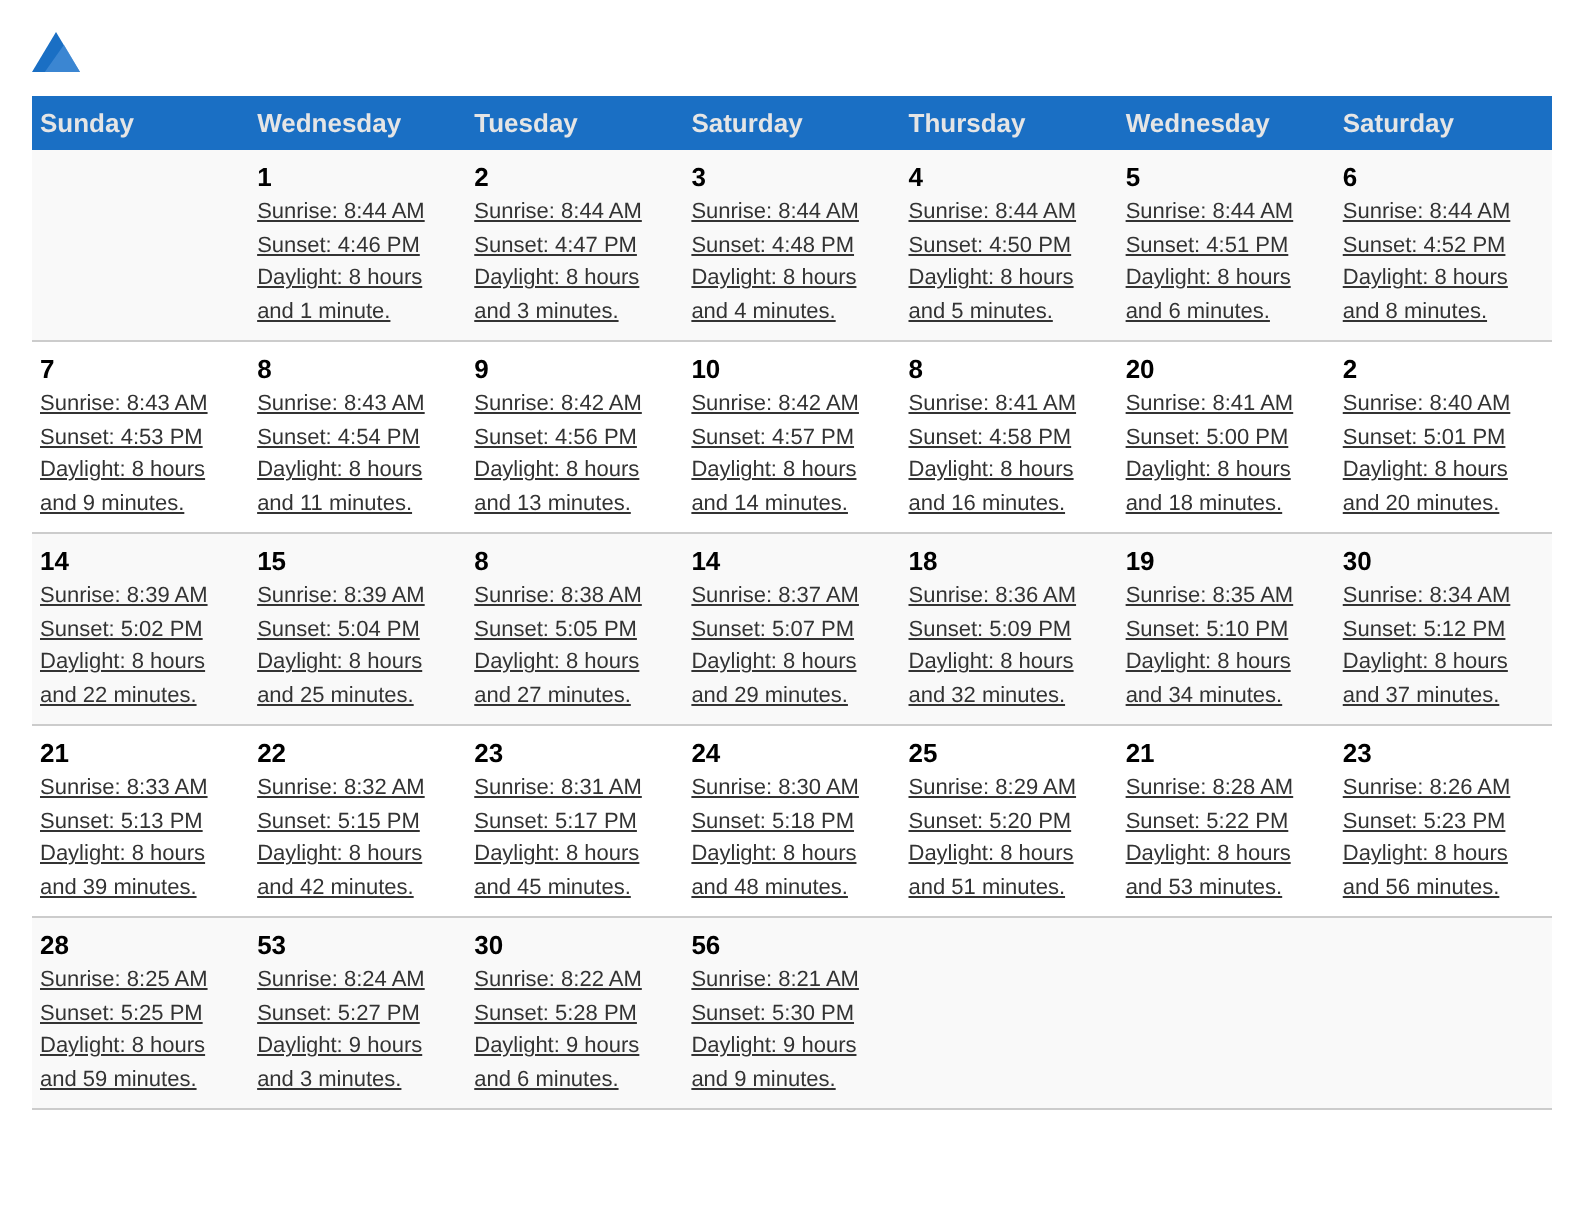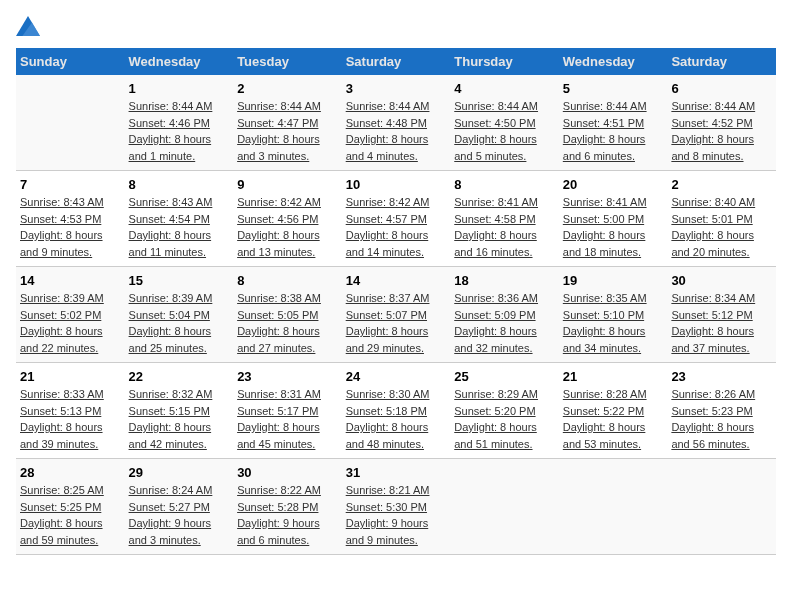--- a/index.html
+++ b/index.html
@@ -292,33 +292,33 @@
         </td>
       </tr>
       <tr>
         <td>
           <span class="day-number">28</span>
         <div class="day-info">
           Sunrise: 8:25 AM<br>Sunset: 5:25 PM<br>Daylight: 8 hours and 59 minutes.
         </div>
         </td>
         <td>
-          <span class="day-number">29</span>
+          <span class="day-number">53</span>
         <div class="day-info">
           Sunrise: 8:24 AM<br>Sunset: 5:27 PM<br>Daylight: 9 hours and 3 minutes.
         </div>
         </td>
         <td>
           <span class="day-number">30</span>
         <div class="day-info">
           Sunrise: 8:22 AM<br>Sunset: 5:28 PM<br>Daylight: 9 hours and 6 minutes.
         </div>
         </td>
         <td>
-          <span class="day-number">31</span>
+          <span class="day-number">56</span>
         <div class="day-info">
           Sunrise: 8:21 AM<br>Sunset: 5:30 PM<br>Daylight: 9 hours and 9 minutes.
         </div>
         </td>
         <td></td>
         <td></td>
         <td></td>
       </tr>
     </tbody>
 </table>

